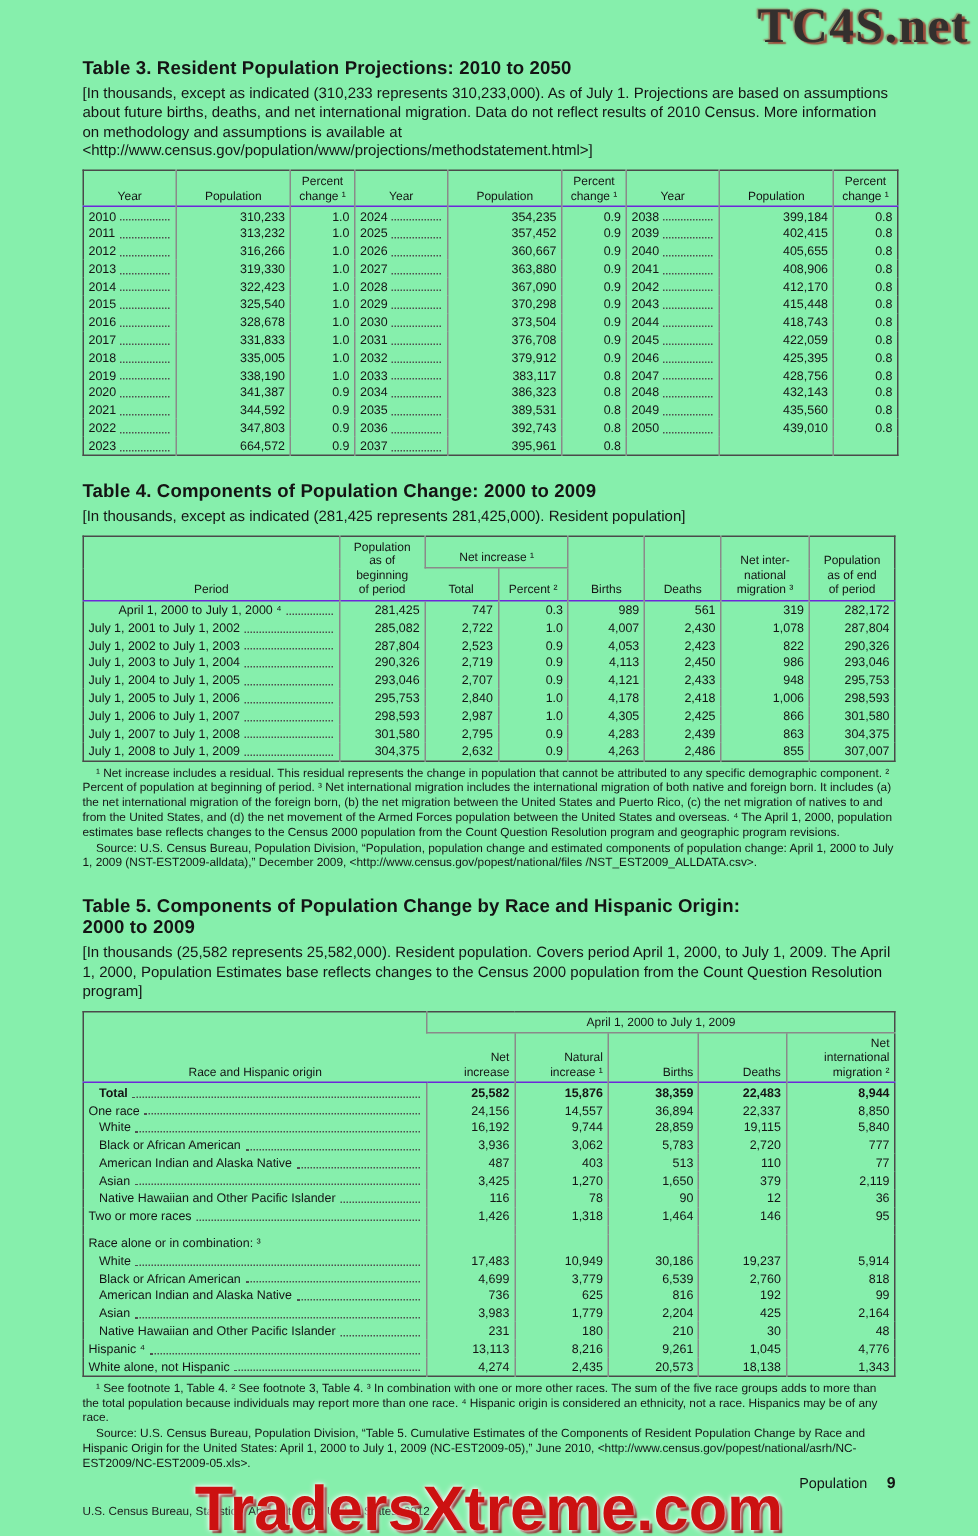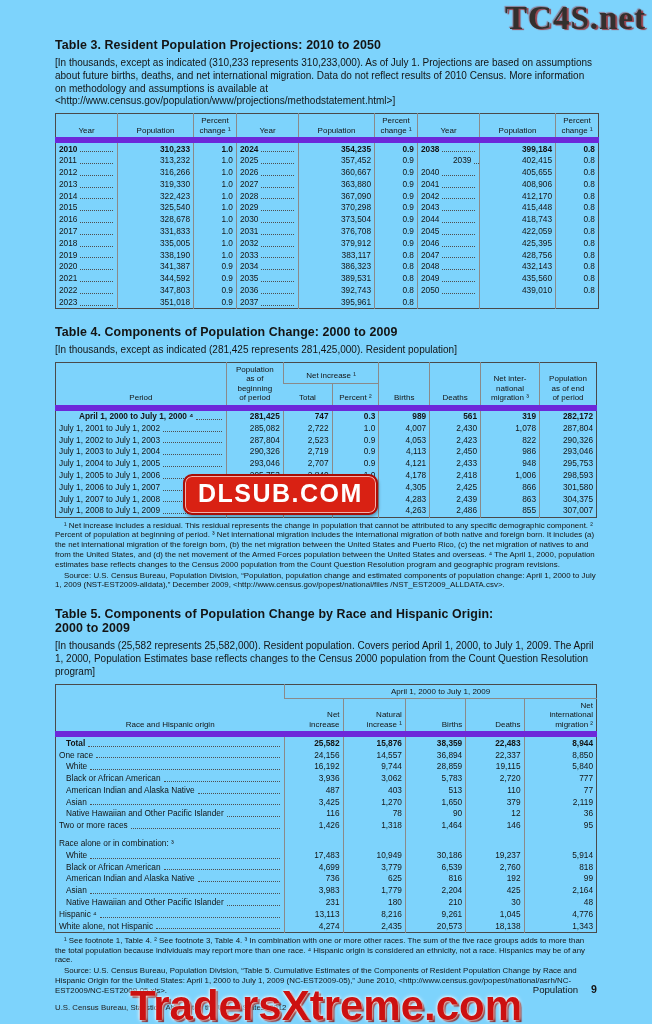--- a/index.html
+++ b/index.html
@@ -1,40 +1,40 @@
 <!DOCTYPE html>
 <html><head>
 <meta charset="utf-8">
 <style>
   * { box-sizing: border-box; }
   html, body { margin:0; padding:0; background:#d9d9d9; }
   .page {
     position:relative; width:652px; height:1024px; margin:0 auto;
-    background:#7dd3fc; color:#141414; overflow:hidden;
+    background:#86efac; color:#141414; overflow:hidden;
     font-family:"Liberation Sans", sans-serif;
   }
   .content { position:absolute; top:0; left:55px; width:542px; }
 
   .sec { margin:0; }
   .sec-t3 { margin-top:38px; }
   .sec-t4 { margin-top:16px; }
   .sec-t5 { margin-top:17px; }
 
   .tbl-title { font-size:12.4px; font-weight:bold; margin:0 0 5px 0; white-space:pre-line; letter-spacing:.1px; }
   .intro { font-size:10px; line-height:1.28; margin:0 0 5px 0; }
   .note  { font-size:7.9px; line-height:1.24; margin:3px 0 0 0; text-indent:9px; }
   .src   { font-size:7.9px; line-height:1.24; margin:1px 0 0 0; text-indent:9px; }
 
   table.data { border-collapse:collapse; table-layout:fixed; width:100%; font-size:8.3px; }
   table.data { border:1px solid #4a4a4a; border-top-width:1.5px; }
   table.data th, table.data td { border-left:1px solid #8a8a8a; }
   table.data th:first-child, table.data td:first-child { border-left:none; }
   table.data th { font-weight:normal; font-size:8px; line-height:1.18; white-space:pre-line; vertical-align:bottom; padding:2px 3px; }
   table.data td { padding:.5px 3px; line-height:1.3; }
-  table.data tbody tr:first-child td { border-top:6px solid #6d28d9;font-weight:bold; }
+  table.data tbody tr:first-child td { border-top:1px solid #6d28d9; }
   table.data .grp { border-bottom:1px solid #8a8a8a; }
   .c { text-align:center; }
   .r { text-align:right; }
   .midv { vertical-align:middle; }
   .num { text-align:right; }
   .pct { padding-right:8px; }
   tr.bold td { font-weight:bold; }
   tr.spacer td { height:6px; padding:0; }
   .stubwrap { display:flex; align-items:flex-end; }
   .lbl { white-space:nowrap; }
@@ -141,21 +141,21 @@
               <td class="num pct">1.0</td>
               <td>
                 <div class="stubwrap" style="padding-left: 0px;">
                   <span class="lbl">2025</span>
                   <span class="leader"></span>
                 </div>
               </td>
               <td class="num">357,452</td>
               <td class="num pct">0.9</td>
               <td>
-                <div class="stubwrap" style="padding-left: 0px; margin-left: 32px;">
+                <div class="stubwrap" style="padding-left: 0px;">
                   <span class="lbl">2039</span>
                   <span class="leader"></span>
                 </div>
               </td>
               <td class="num">402,415</td>
               <td class="num pct">0.8</td>
             </tr>
             <tr>
               <td>
                 <div class="stubwrap" style="padding-left: 0px;">
@@ -442,21 +442,21 @@
               <td class="num">439,010</td>
               <td class="num pct">0.8</td>
             </tr>
             <tr>
               <td>
                 <div class="stubwrap" style="padding-left: 0px;">
                   <span class="lbl">2023</span>
                   <span class="leader"></span>
                 </div>
               </td>
-              <td class="num">351,018</td>
+              <td class="num">664,572</td>
               <td class="num pct">0.9</td>
               <td>
                 <div class="stubwrap" style="padding-left: 0px;">
                   <span class="lbl">2037</span>
                   <span class="leader"></span>
                 </div>
               </td>
               <td class="num">395,961</td>
               <td class="num pct">0.8</td>
               <td>
@@ -905,16 +905,15 @@
       <p class="src">Source: U.S. Census Bureau, Population Division, “Table 5. Cumulative Estimates of the Components of Resident Population Change by Race and Hispanic Origin for the United States: April 1, 2000 to July 1, 2009 (NC-EST2009-05),” June 2010, &lt;http://www.census.gov/popest/national/asrh/NC-EST2009/NC-EST2009-05.xls&gt;.</p>
     </section>
 
   </div>
 
   <div class="pgfoot-right">
     <span>Population</span><b>9</b>
   </div>
   <div class="pgfoot-left">U.S. Census Bureau, Statistical Abstract of the United States: 2012</div>
 
-  <div class="wm-mid">DLSUB.COM</div>
   <div class="wm-bottom">TradersXtreme.com</div>
 
 </div>
 
 </body></html>

